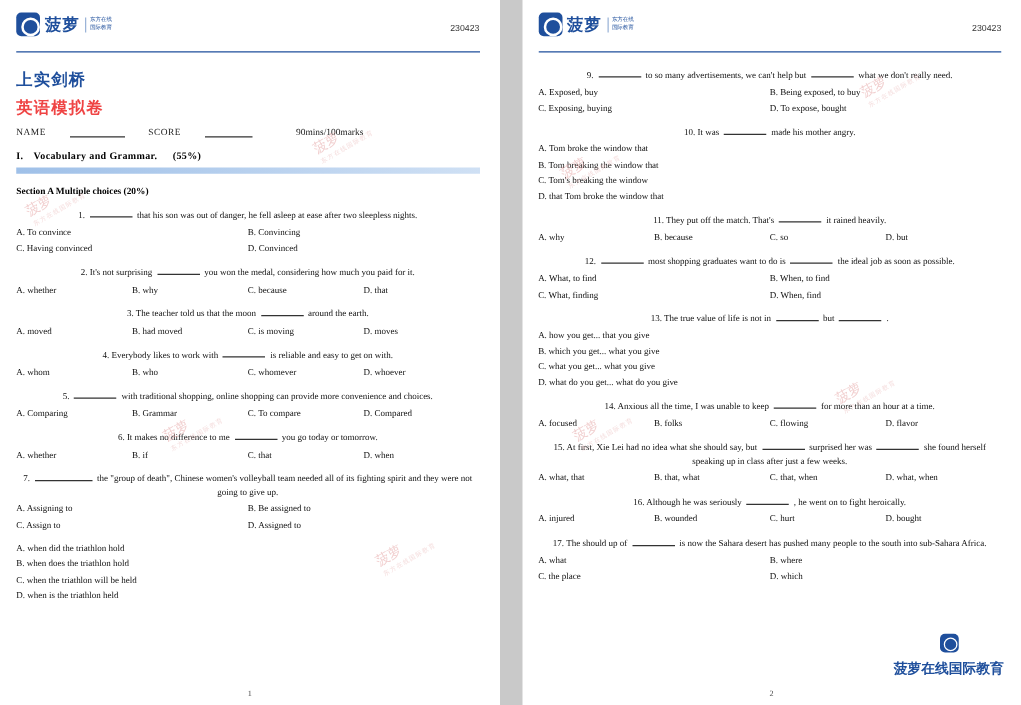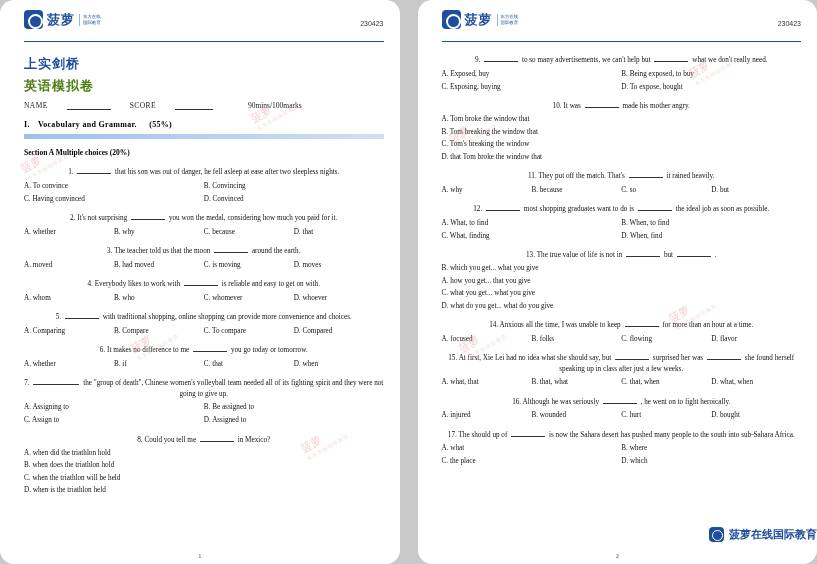--- a/index.html
+++ b/index.html
@@ -15,23 +15,22 @@
     display:flex;
     gap:9px;
     background:#c9c9c9;
   }
   .page{
     position:relative;
     background:#ffffff;
     width:458px;
     height:564px;
     box-sizing:border-box;
-    padding:10px 16px 12px 24px;
+    padding:10px 16px 12px 13px;
     overflow:hidden;
-    border-radius:14px;
   }
   .page.left{margin-left:0;}
   .page.right{margin-left:9px;}
 
   
   .pg-header{
     display:flex;
     align-items:flex-start;
     justify-content:space-between;
     height:30px;
@@ -78,21 +77,21 @@
     font-weight:bold;
     font-size:13px;
     color:#1f4f9c;
     margin-top:13px;
     letter-spacing:1px;
   }
   .title-cn2{
     font-family:"DejaVu Sans", sans-serif;
     font-weight:bold;
     font-size:13px;
-    color:#4d7c0f;
+    color:#ef4444;
     margin-top:4px;
     letter-spacing:1px;
     display:inline-block;
   }
   .meta-row{
     display:flex;align-items:flex-end;gap:19px;
     font-size:7.5px;color:#222;
     margin-top:6px;
     font-family:"Liberation Serif", serif;
   }
@@ -166,22 +165,22 @@
     transform:rotate(-30deg);
     pointer-events:none;
     white-space:nowrap;
   }
   .wm .big{display:block;font-size:11px;color:#e6a8a8;}
   .wm .sm{display:block;font-size:5px;color:#ecc0c0;letter-spacing:1px;}
 
   
   .footer-badge{
     position:absolute;
-    right:0;bottom:22px;
-    display:flex;align-items:center;gap:5px;
+    right:14px;bottom:22px;
+    display:flex;align-items:center;gap:5px;flex-direction:column;
   }
   .fb-mark{
     width:15px;height:15px;border-radius:4px;background:#1f4f9c;position:relative;flex:none;
   }
   .fb-mark:after{
     content:"";position:absolute;left:3px;top:3px;width:9px;height:9px;border-radius:50%;
     border:1.5px solid #fff;
   }
   .fb-text{
     font-family:"DejaVu Sans", sans-serif;
@@ -295,21 +294,21 @@
 
     
     <div class="q">
       <span class="stem">
         <span>5.</span>
         <span class="blank"></span>
         <span>with traditional shopping, online shopping can provide more convenience and choices.</span>
       </span>
       <div class="opts cols4">
         <div class="opt">A. Comparing</div>
-        <div class="opt">B. Compare</div>
+        <div class="opt">B. Grammar</div>
         <div class="opt">C. To compare</div>
         <div class="opt">D. Compared</div>
       </div>
     </div>
 
     
     <div class="q">
       <span class="stem">
         <span>6.</span>
         <span>It makes no difference to me</span>
@@ -336,26 +335,20 @@
         <div class="opt">B. Be assigned to</div>
       </div>
       <div class="opts cols2">
         <div class="opt">C. Assign to</div>
         <div class="opt">D. Assigned to</div>
       </div>
     </div>
 
     
     <div class="q">
-      <span class="stem">
-        <span>8.</span>
-        <span>Could you tell me</span>
-        <span class="blank"></span>
-        <span>in Mexico?</span>
-      </span>
       <div class="opts-stack">
         <div class="opt">A. when did the triathlon hold</div>
         <div class="opt">B. when does the triathlon hold</div>
         <div class="opt">C. when the triathlon will be held</div>
         <div class="opt">D. when is the triathlon held</div>
       </div>
     </div>
 
     <div class="wm" style="left:20px;top:150px;">
       <span class="big">菠萝</span>
@@ -463,22 +456,22 @@
     <div class="q">
       <span class="stem">
         <span>13.</span>
         <span>The true value of life is not in</span>
         <span class="blank"></span>
         <span>but</span>
         <span class="blank"></span>
         <span>.</span>
       </span>
       <div class="opts-stack">
+        <div class="opt">A. how you get... that you give</div>
         <div class="opt">B. which you get... what you give</div>
-        <div class="opt">A. how you get... that you give</div>
         <div class="opt">C. what you get... what you give</div>
         <div class="opt">D. what do you get... what do you give</div>
       </div>
     </div>
 
     <div class="q">
       <span class="stem">
         <span>14.</span>
         <span>Anxious all the time, I was unable to keep</span>
         <span class="blank"></span>

